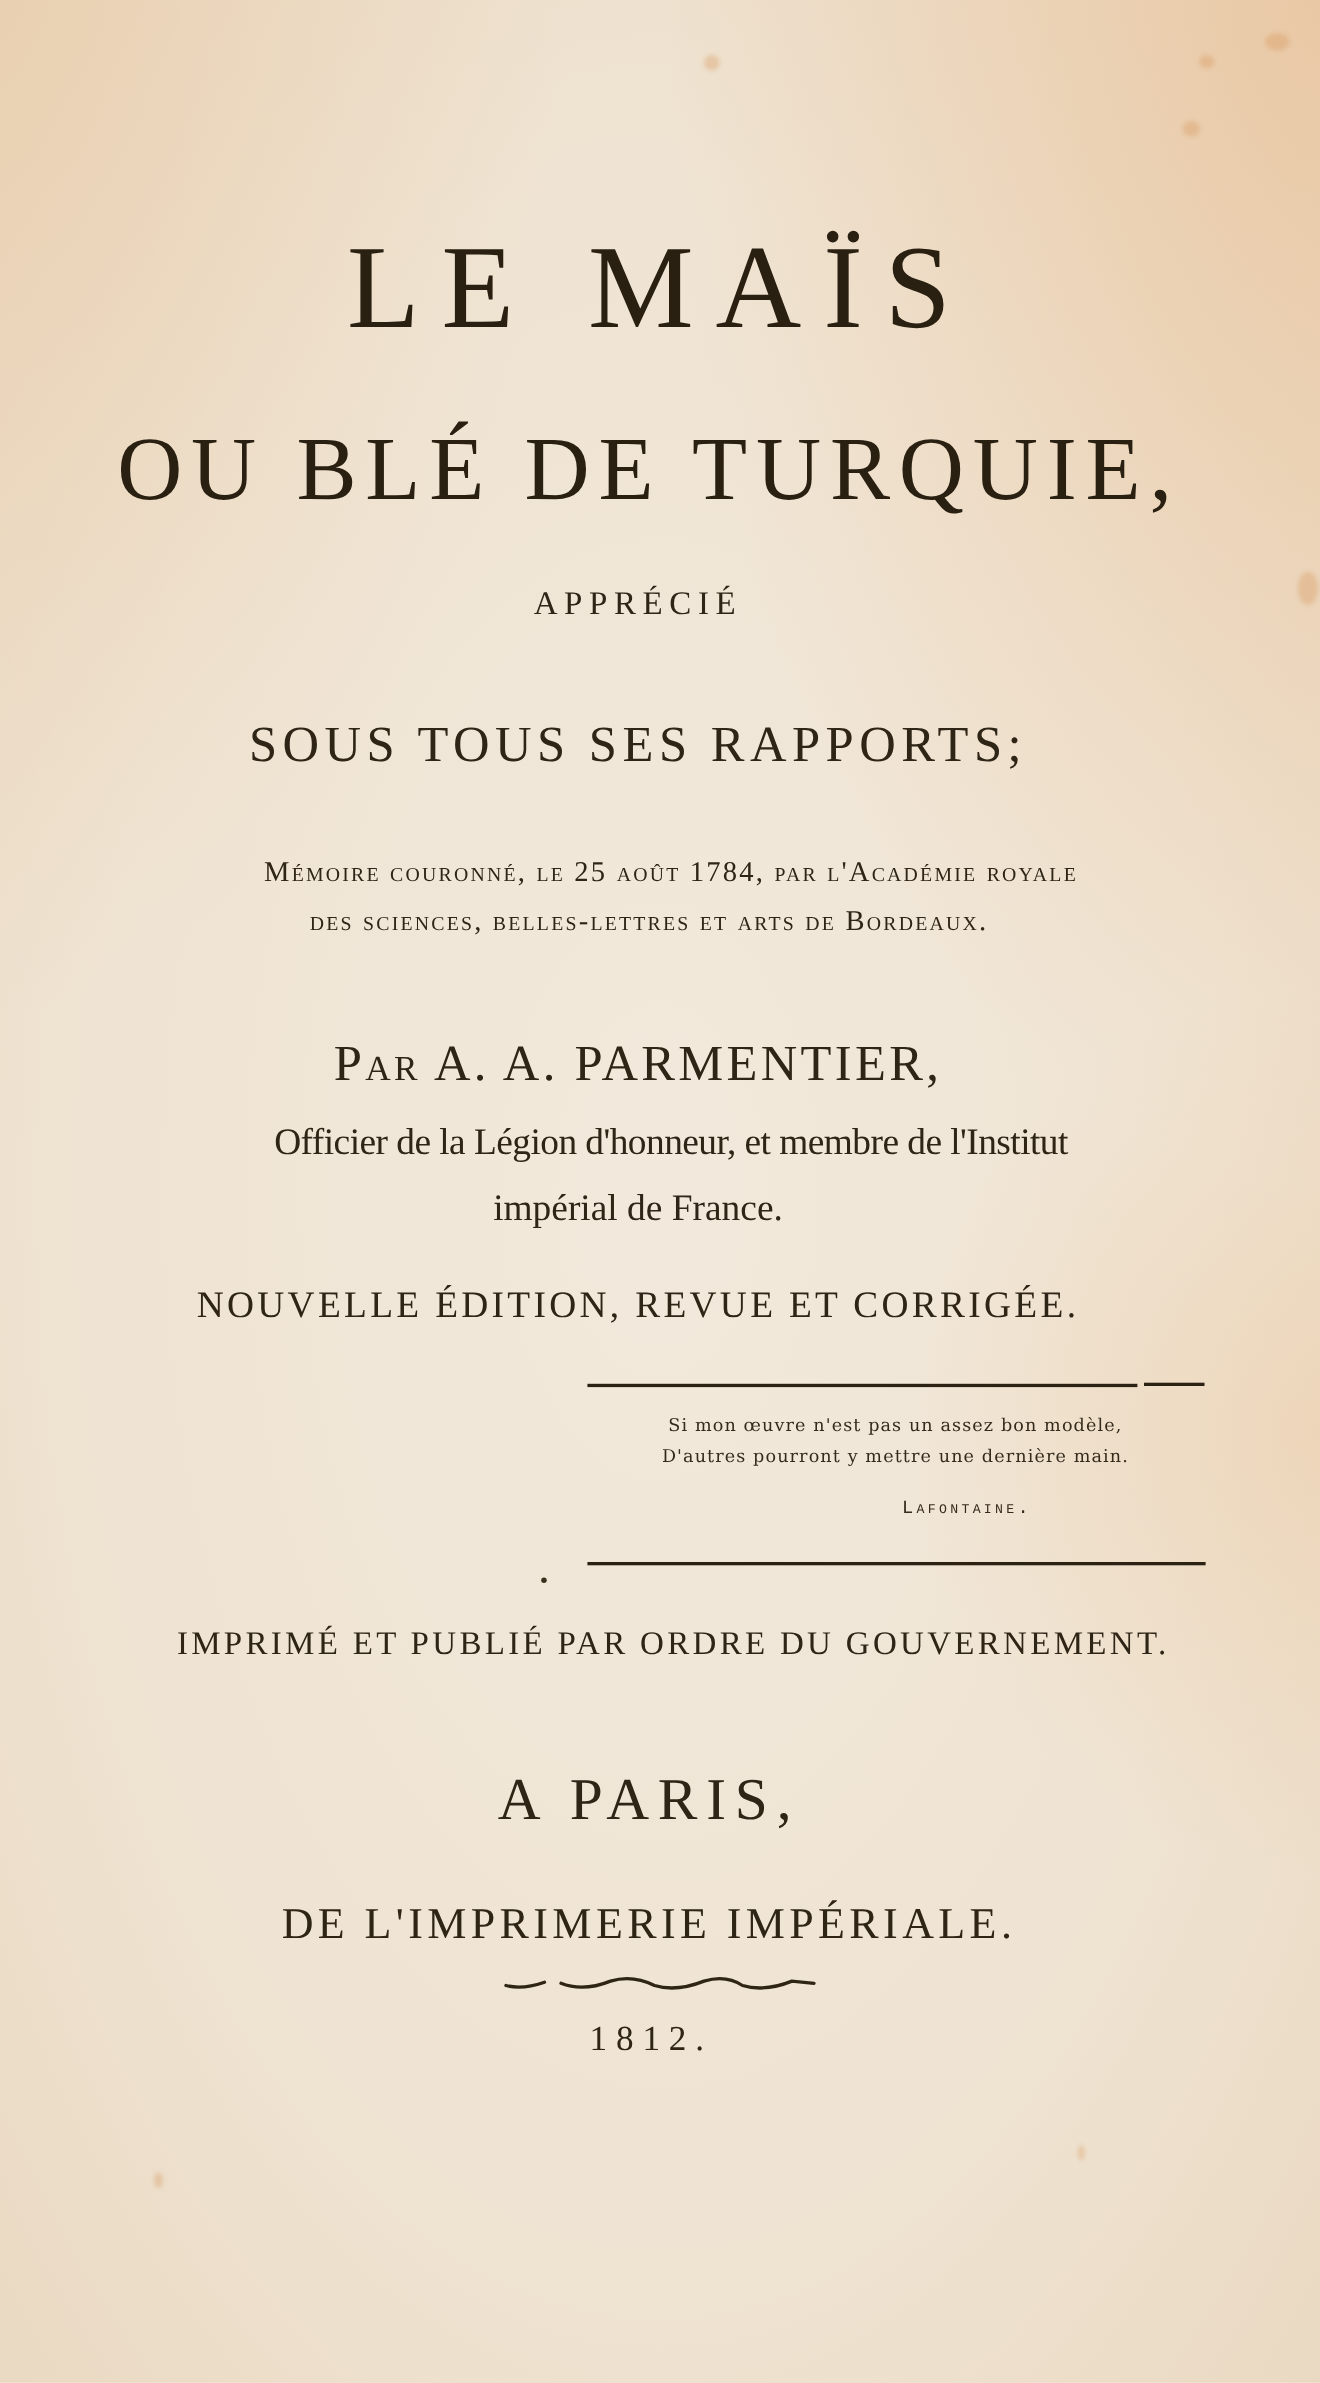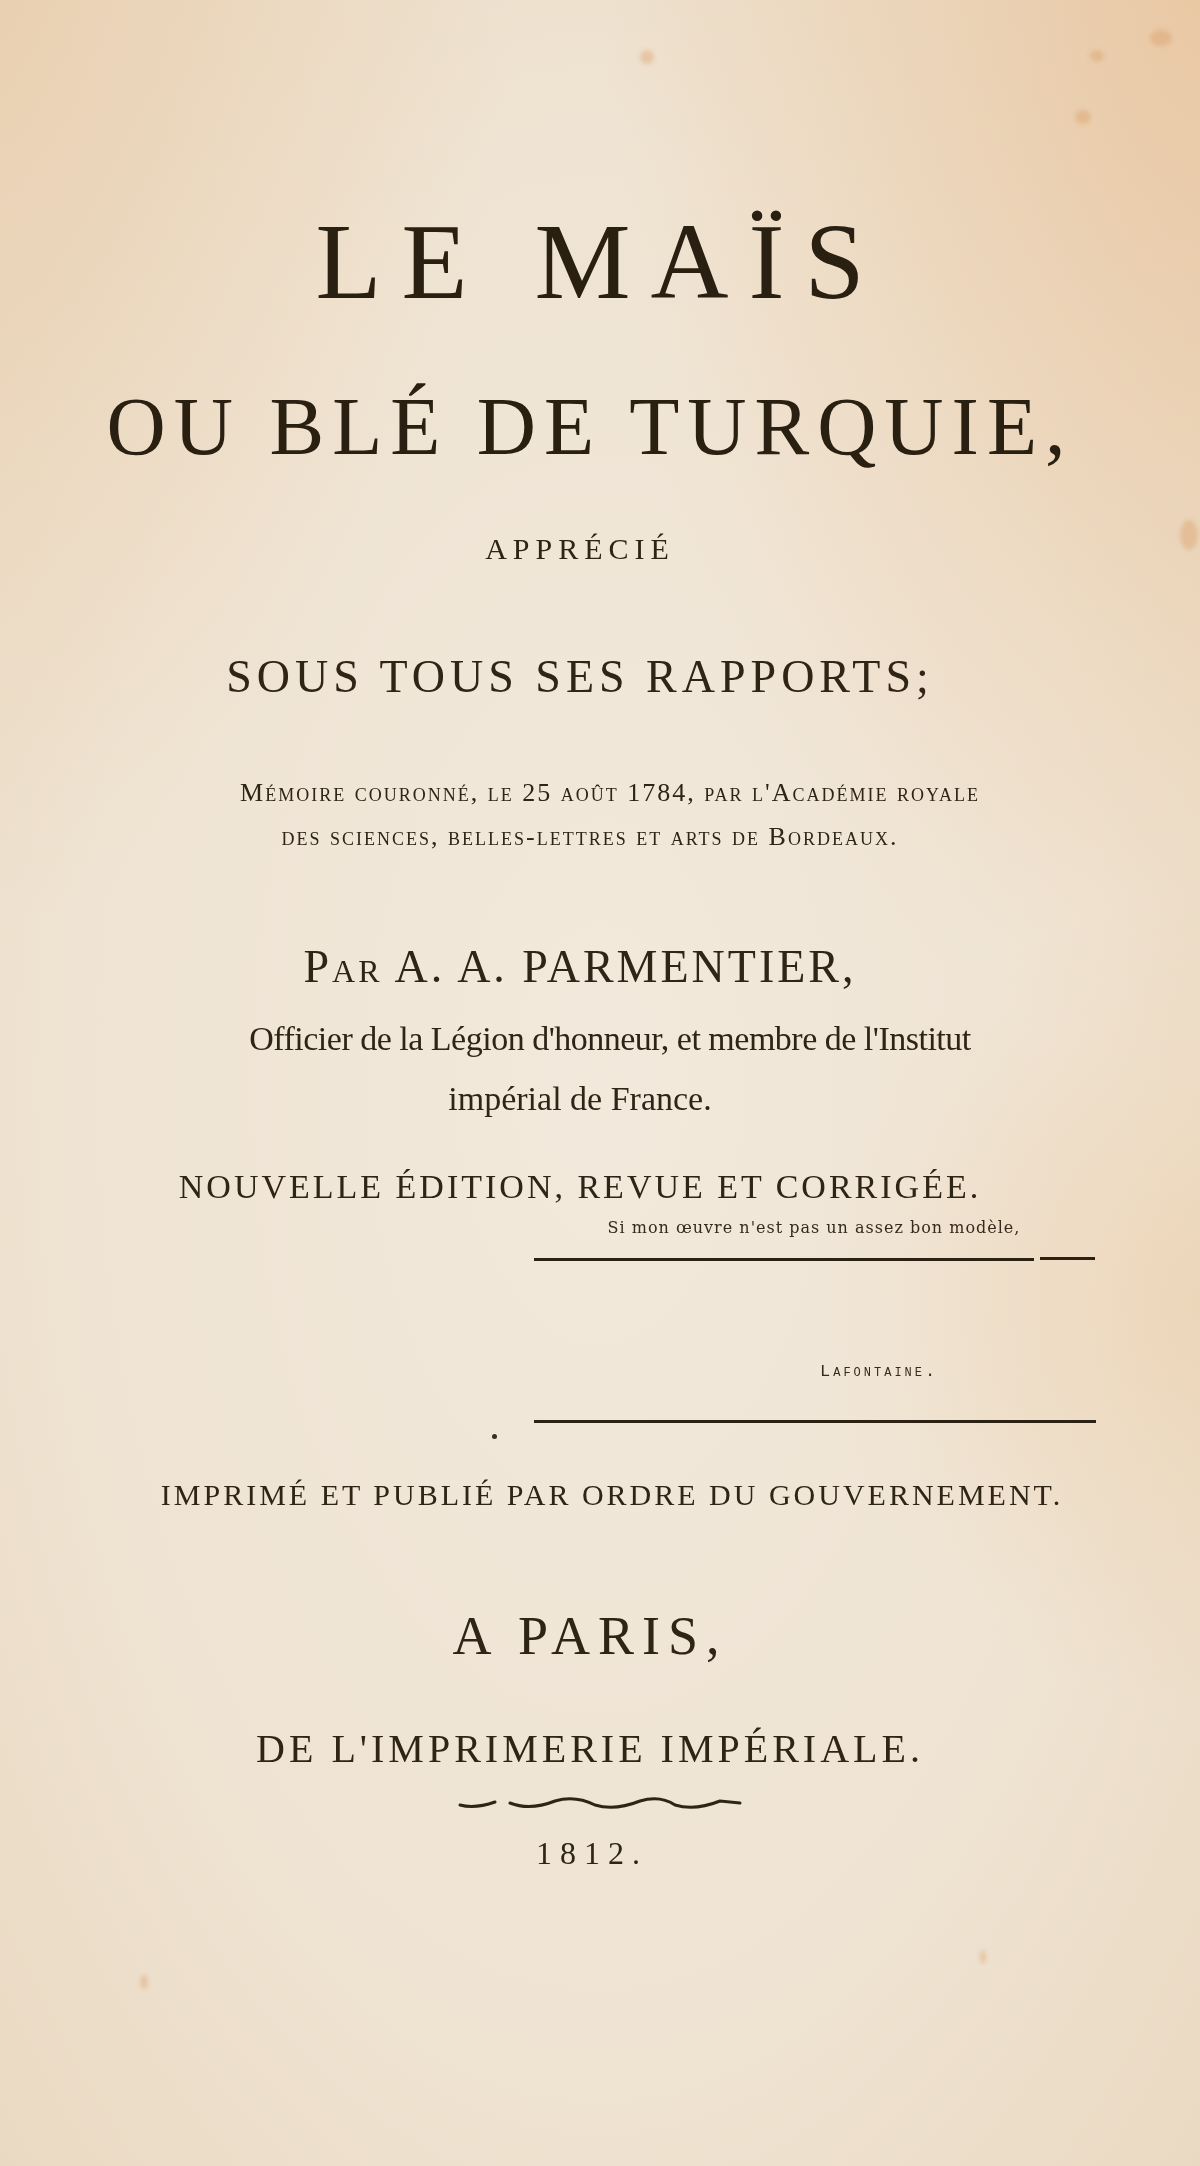--- a/index.html
+++ b/index.html
@@ -85,22 +85,23 @@
     <span>A. A. PARMENTIER,</span>
   </div>
   <div class="line officier">Officier de la Légion d'honneur, et membre de l'Institut</div>
   <div class="line imperial">impérial de France.</div>
 
   <div class="line nouvelle">NOUVELLE ÉDITION, REVUE ET CORRIGÉE.</div>
 
   <div class="rule" style="left:534px;top:1258px;width:500px;"></div>
   <div class="rule" style="left:1040px;top:1257px;width:55px;"></div>
 
-  <div class="epigraph" style="top:1214px;">
+  <div class="epigraph" style="top:1282px;">
     <div>Si mon œuvre n'est pas un assez bon modèle,</div>
+    <div>D'autres pourront y mettre une dernière main.</div>
   </div>
   <div class="epi-author">Lafontaine.</div>
 
   <div class="rule" style="left:534px;top:1420px;width:562px;"></div>
   <div class="dot" style="left:492px;top:1434px;"></div>
 
   <div class="line imprime">IMPRIMÉ ET PUBLIÉ PAR ORDRE DU GOUVERNEMENT.</div>
 
   <div class="line paris">A PARIS,</div>
   <div class="line deimp">DE L'IMPRIMERIE IMPÉRIALE.</div>

